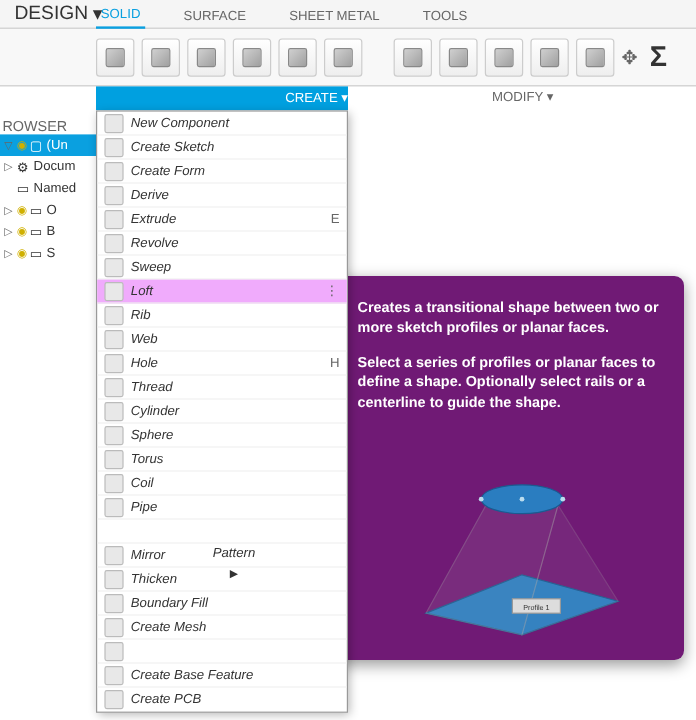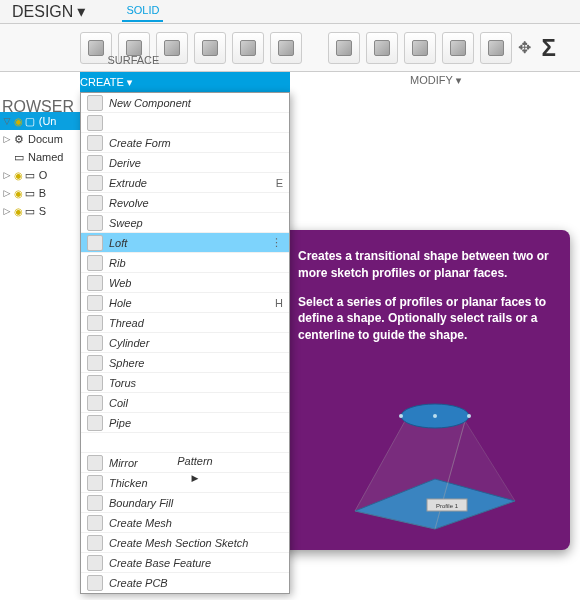--- a/index.html
+++ b/index.html
@@ -1,43 +1,43 @@
 <!DOCTYPE html>
 <html><head>
 <meta charset="utf-8">
 <style>
   * { box-sizing: border-box; margin: 0; padding: 0; font-family: -apple-system, BlinkMacSystemFont, "Segoe UI", Arial, sans-serif; }
   body { width: 580px; height: 600px; overflow: hidden; background: #fff; font-size: 12px; color: #333; }
   
   .top-bar { height: 24px; display: flex; align-items: center; background: #f5f5f5; border-bottom: 1px solid #ccc; position: relative; }
   .design-btn { margin-left: 4px; padding: 2px 8px; font-size: 16px; display:flex; align-items:center; gap:4px; }
-  .ribbon-tabs { position:absolute; left:80px; top:0; display:flex; gap:28px; height:24px; align-items:flex-end;flex-direction:column; }
+  .ribbon-tabs { position:absolute; left:80px; top:0; display:flex; gap:28px; height:24px; align-items:flex-end; }
   .ribbon-tab { font-size: 11px; color:#666; padding: 4px 4px; cursor:pointer; }
   .ribbon-tab.active { color:#0aa0e0; border-bottom: 2px solid #0aa0e0; }
   
   .toolbar { height: 48px; background:#f8f8f8; border-bottom:1px solid #ccc; display:flex; align-items:center; padding-left:80px; gap:6px; }
   .tool-ico { width:32px; height:32px; border:1px solid #ccc; border-radius:3px; background:linear-gradient(#fff,#eee); display:flex; align-items:center; justify-content:center; }
   .tool-ico.gap-r { margin-right: 20px; }
   .sigma { font-size:24px; font-weight:bold; color:#333; margin-left:4px;}
   .modify-arrows { font-size:16px; color:#666; }
-  .create-header { position:absolute; left:80px; top:72px; width:210px; height:20px; background:#00a0e0; color:#fff; text-align:left; font-size:11px; line-height:20px; z-index:5; }
+  .create-header { position:absolute; left:80px; top:72px; width:210px; height:20px; background:#00a0e0; color:#fff; text-align:right; font-size:11px; line-height:20px; z-index:5; }
   .modify-label { position:absolute; left:410px; top:74px; font-size:11px; color:#666; }
   
-  .browser-label { position:absolute; left:2px; top:98px; font-size:16px; color:#666; writing-mode: horizontal-tb; }
+  .browser-label { position:absolute; left:2px; top:98px; font-size:12px; color:#666; writing-mode: horizontal-tb; }
   .browser-tree { position:absolute; left:0; top:112px; width:80px; font-size:11px; }
   .tree-row { display:flex; align-items:center; height:18px; padding-left:2px; gap:2px; white-space:nowrap; overflow:hidden; }
   .tree-row.sel { background:#0aa0e0; color:#fff; }
   .exp { width:10px; text-align:center; font-size:9px; color:#666; cursor:pointer;}
   .bulb { color:#d0b000; font-size:10px;}
   .folder { width:12px; display:inline-block;}
   
   .create-menu { position:absolute; left:80px; top:92px; width:210px; background:#fff; border:1px solid #999; box-shadow:2px 2px 8px rgba(0,0,0,.3); z-index:10; }
   .menu-item { height:20px; display:flex; align-items:center; padding:0 6px; gap:6px; cursor:pointer; font-size:11px; border-bottom:1px solid #f0f0f0;}
   .menu-item:last-child { border-bottom:none;}
-  .menu-item.hover { background:#7dd3fc; }
+  .menu-item.hover { background:#f0abfc; }
   .menu-item.hover .kbd { letter-spacing:1px; }
   .menu-ico { width:16px; height:16px; background:#e8e8e8; border:1px solid #bbb; border-radius:2px; flex-shrink:0; display:flex; align-items:center; justify-content:center; font-size:9px; color:#888;}
   .menu-label { flex:1;font-style:italic; }
   .kbd { color:#666; }
   .submenu-arrow { font-size:9px; color:#333;}
   
   .tooltip { position:absolute; left:280px; top:230px; width:290px; background:#701a75; color:#fff; border-radius:8px; padding:18px 18px 14px 18px; font-size:12px; line-height:1.4; box-shadow:0 4px 12px rgba(0,0,0,.4); }
   .tooltip p { margin-bottom:12px; font-weight:bold;}
   .tooltip .illus { width:100%; height:180px; display:flex; align-items:center; justify-content:center; }
   
@@ -144,20 +144,21 @@
   </div>
 </div>
 
 <div class="create-menu" id="create-menu">
     <div class="menu-item">
       <span class="menu-ico"></span>
       <span class="menu-label">New Component</span>
     </div>
     <div class="menu-item">
       <span class="menu-ico"></span>
+      <span class="menu-label">Create Sketch</span>
     </div>
     <div class="menu-item">
       <span class="menu-ico"></span>
       <span class="menu-label">Create Form</span>
     </div>
     <div class="menu-item">
       <span class="menu-ico"></span>
       <span class="menu-label">Derive</span>
     </div>
     <div class="menu-item">
@@ -231,21 +232,20 @@
     <div class="menu-item">
       <span class="menu-ico"></span>
       <span class="menu-label">Boundary Fill</span>
     </div>
     <div class="menu-item">
       <span class="menu-ico"></span>
       <span class="menu-label">Create Mesh</span>
     </div>
     <div class="menu-item">
       <span class="menu-ico"></span>
-      <span class="menu-label">Create Mesh Section Sketch</span>
     </div>
     <div class="menu-item">
       <span class="menu-ico"></span>
       <span class="menu-label">Create Base Feature</span>
     </div>
     <div class="menu-item">
       <span class="menu-ico"></span>
       <span class="menu-label">Create PCB</span>
     </div>
   </div>

